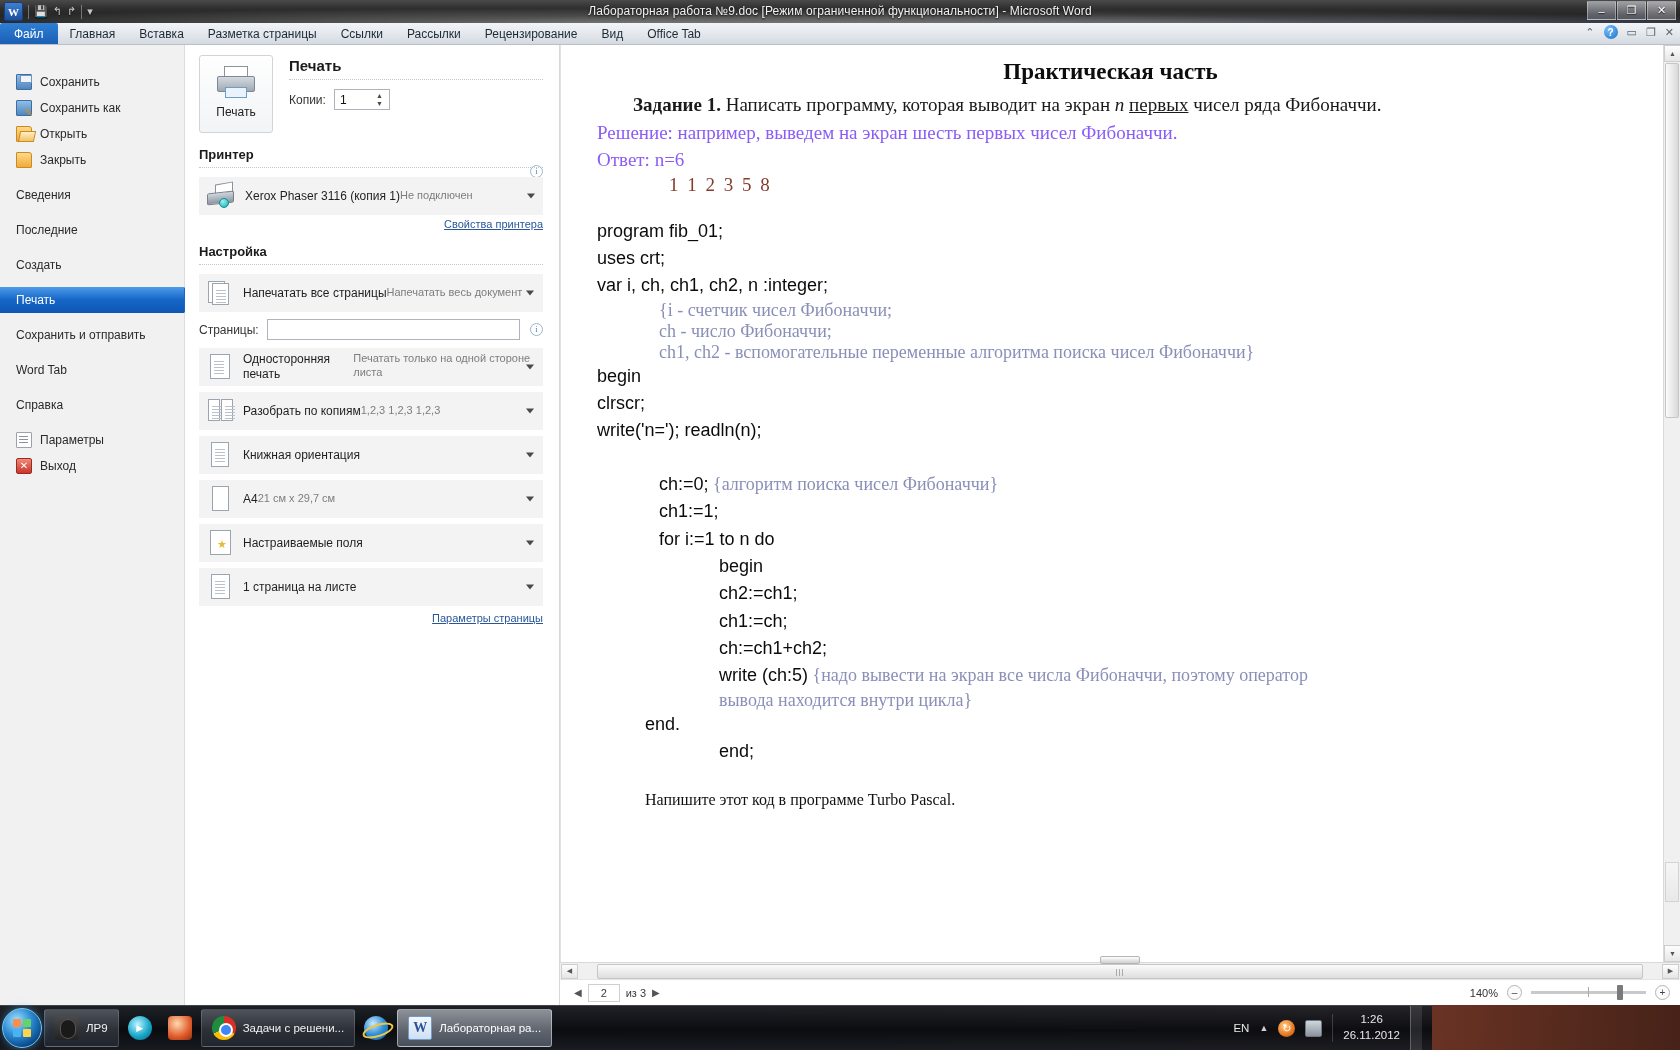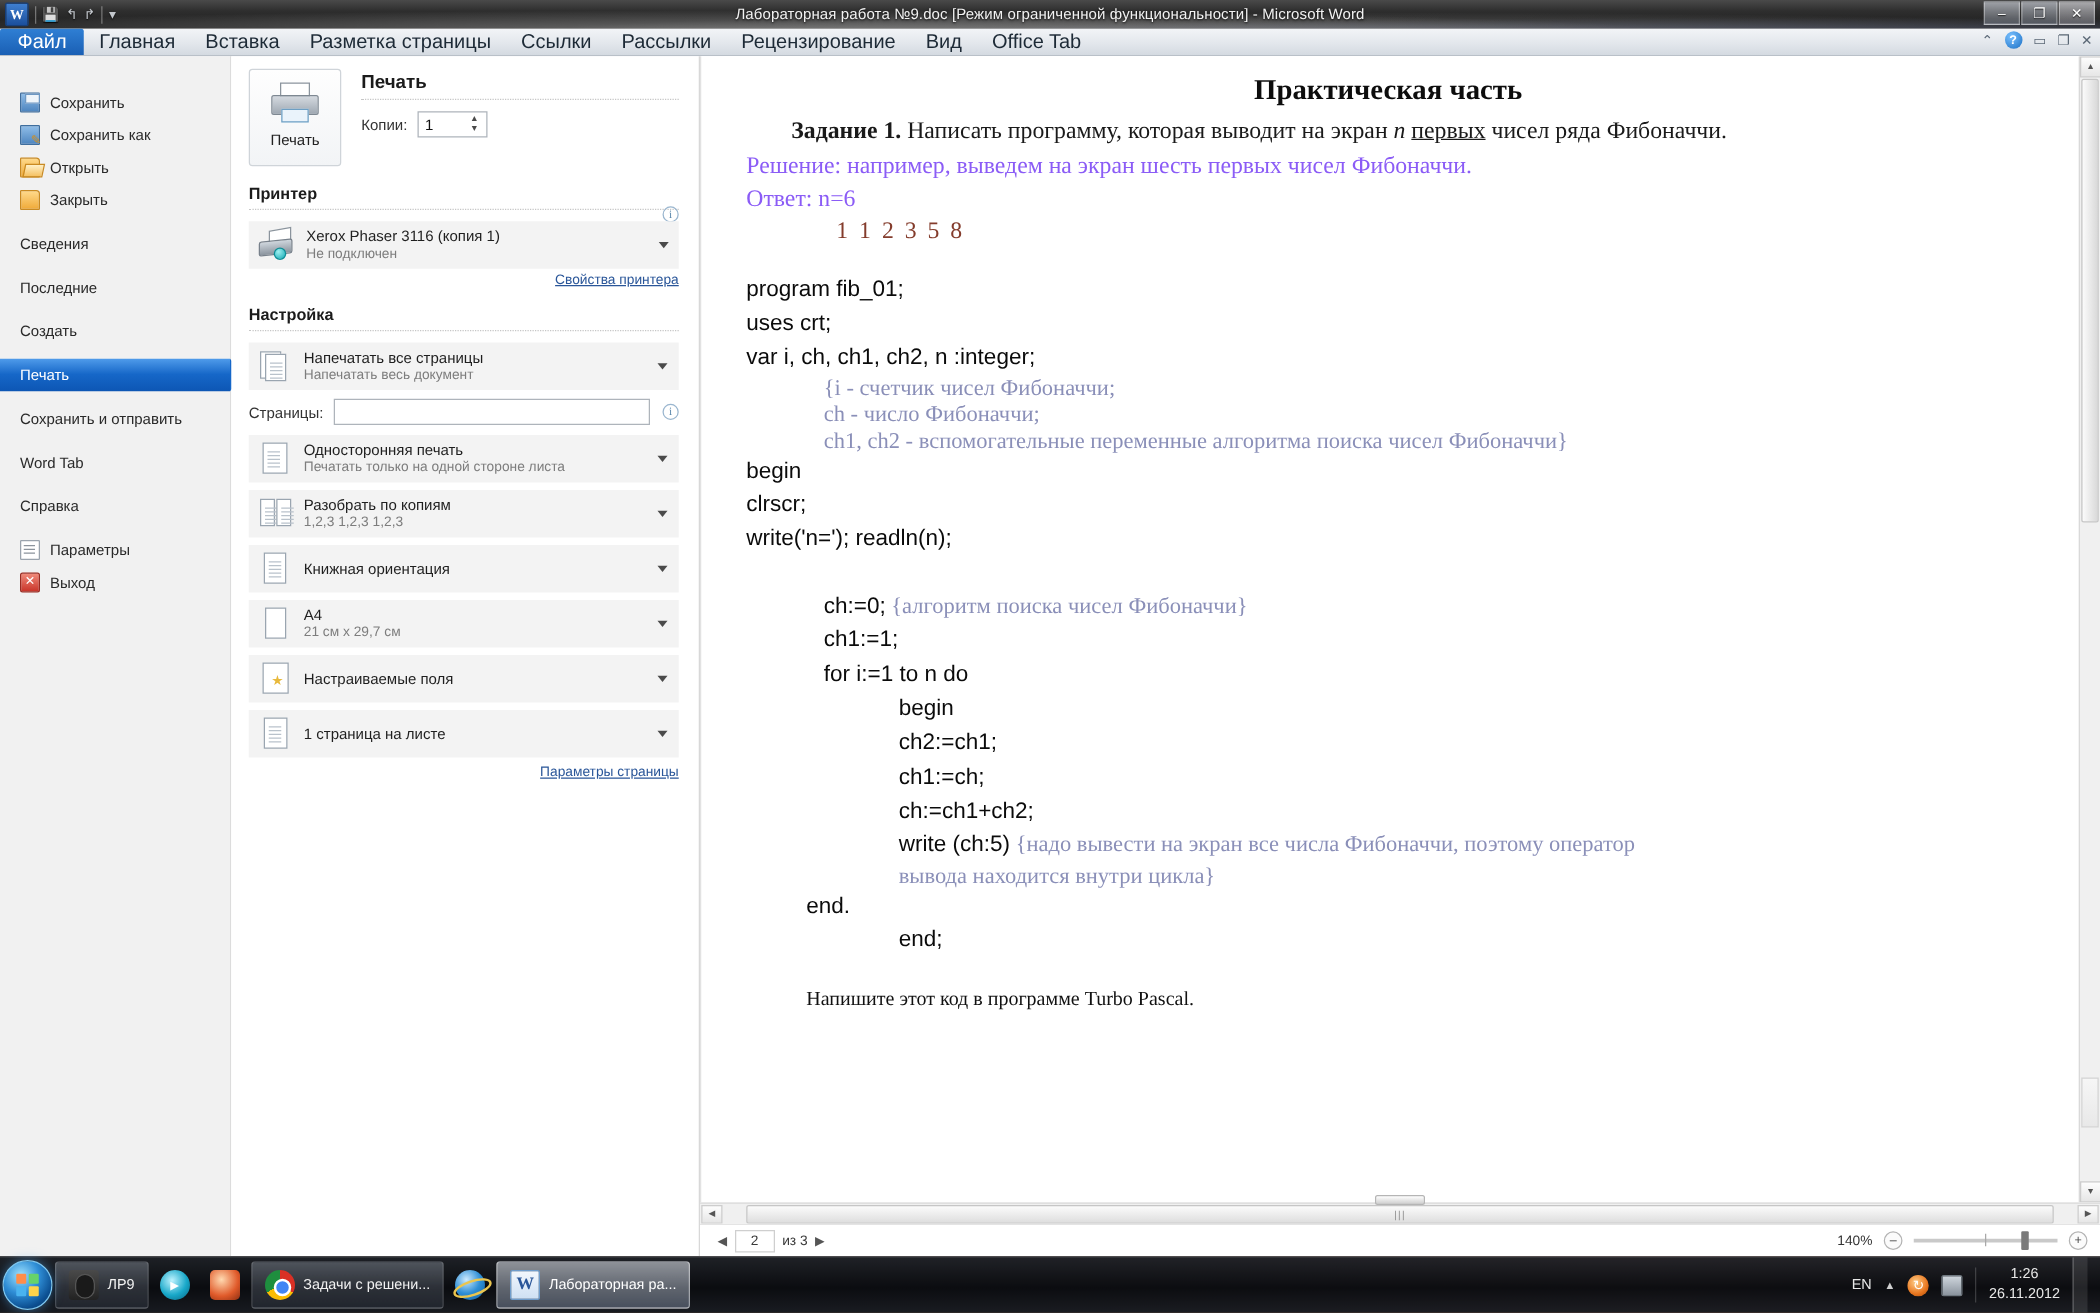--- a/index.html
+++ b/index.html
@@ -80,21 +80,21 @@
   
   .tabstrip {
     position: relative; height: 22px;
     background: linear-gradient(180deg, #f2f4f7 0%, #e3e7ec 55%, #d4dae1 100%);
     border-bottom: 1px solid #b9c0c8;
     display: flex; align-items: stretch;
   }
   .tab {
     position: relative;
     padding: 3px 12px 2px 12px;
-    font-size: 16px; color: #1d2a36;
+    font-size: 12px; color: #1d2a36;
     display: flex; align-items: center;
     white-space: nowrap;
   }
   .tab.file {
     background: linear-gradient(180deg, #2f7fd4 0%, #1a5fb4 100%);
     color: #fff;
     border-top-left-radius: 2px; border-top-right-radius: 2px;
     padding-left: 14px; padding-right: 14px;
   }
   .ribbon-right {
@@ -230,21 +230,21 @@
   .opt-box {
     background: #f3f3f3;
     border: 1px solid transparent;
     height: 38px;
     display: flex; align-items: center; gap: 9px;
     padding: 0 8px;
     position: relative;
     margin-bottom: 6px;
   }
   .opt-icon { width: 26px; height: 28px; flex: 0 0 26px; position: relative; }
-  .opt-text { display: flex; flex-direction: column; justify-content: center; line-height: 1.25; }
+  .opt-text { display: flex; justify-content: center; line-height: 1.25; }
   .opt-title { font-size: 12px; color: #1f1f1f; }
   .opt-sub { font-size: 11px; color: #7d7d7d; }
   .caret {
     position: absolute; right: 8px; top: 50%; transform: translateY(-50%);
     width: 0; height: 0;
     border-left: 4px solid transparent; border-right: 4px solid transparent;
     border-top: 5px solid #4a4a4a;
   }
   .link {
     display: block; text-align: right;
@@ -413,21 +413,21 @@
   }
   .zoom-track { width: 115px; height: 3px; background: #c9c9c9; position: relative; }
   .zoom-slider {
     position: absolute; left: 86px; top: -6px;
     width: 6px; height: 15px; background: #7a7a7a; border-radius: 1px;
   }
   .zoom-tick { position: absolute; left: 57px; top: -4px; width: 1px; height: 10px; background: #a9a9a9; }
 
   
   .taskbar {
-    position: absolute; left: 0; bottom: 0; width: 1680px; height: 45px;
+    position: absolute; left: 0; bottom: 0; width: 1432px; height: 45px;
     background: linear-gradient(180deg, rgba(30,34,40,.93) 0%, rgba(10,12,16,.97) 55%, rgba(24,28,34,.95) 100%);
     border-top: 1px solid rgba(255,255,255,.18);
     display: flex; align-items: center; gap: 2px; padding-left: 2px;
   }
   .start-orb {
     width: 40px; height: 40px; border-radius: 50%;
     background: radial-gradient(circle at 36% 30%, #9fe2ff 0%, #2f8ed6 40%, #0c4f91 72%, #062f5c 100%);
     border: 1px solid #7ec7f0;
     display: flex; align-items: center; justify-content: center;
     position: relative; flex: 0 0 40px;

